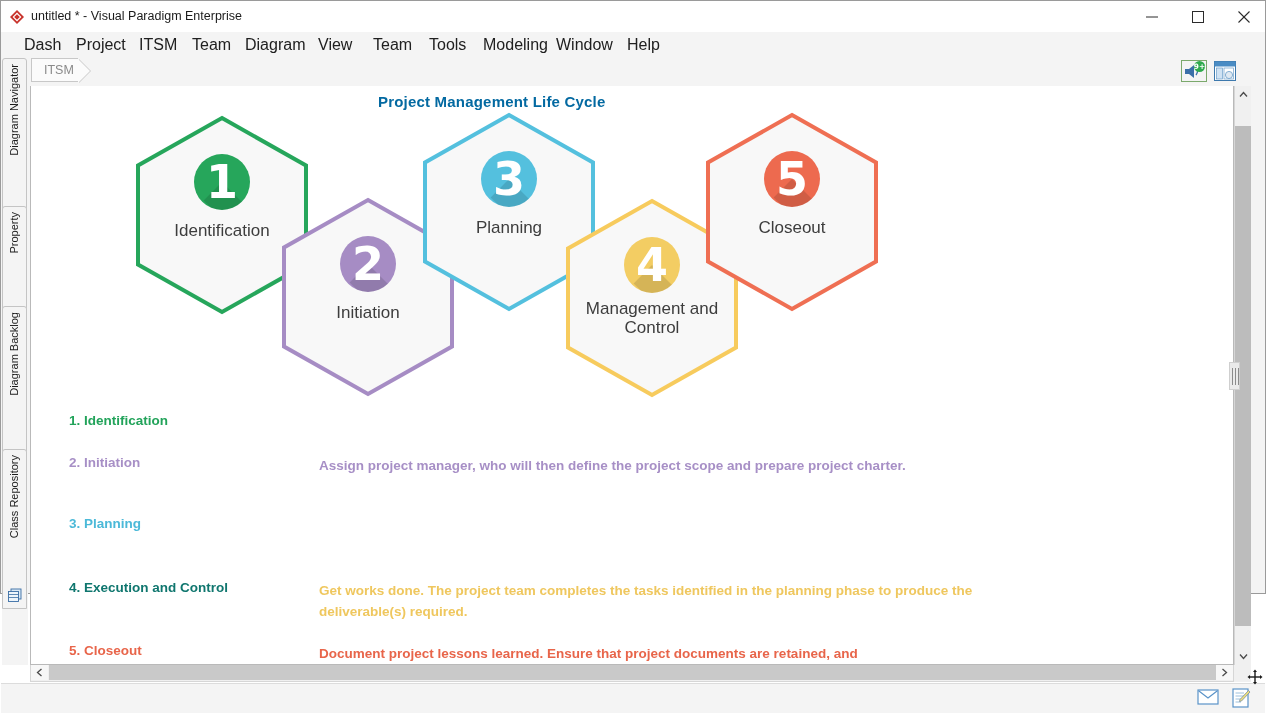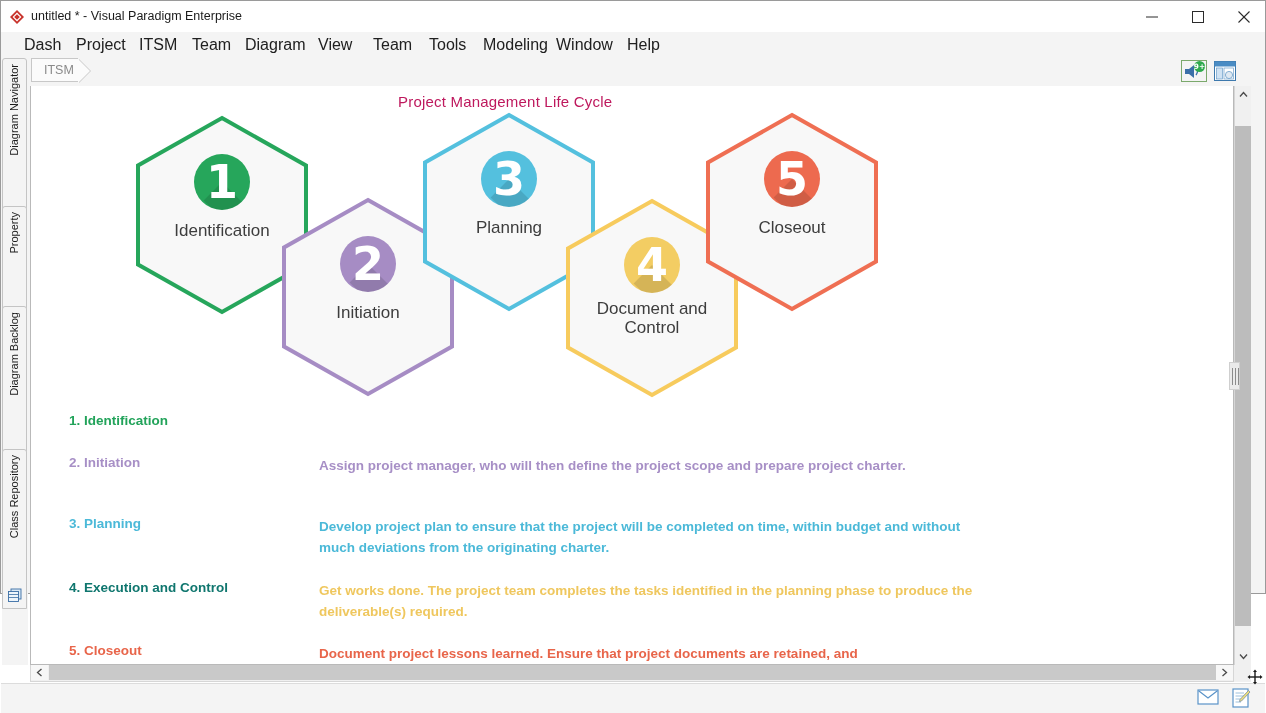--- a/index.html
+++ b/index.html
@@ -39,21 +39,21 @@
   .vstrip{position:absolute;left:1px;top:57px;width:26px;height:607px;background:#f4f4f4;}
   .vtab{position:absolute;left:0;width:25px;background:#f4f4f4;border:1px solid #c4c4c4;border-radius:3px 3px 0 0;box-sizing:border-box;}
   .vtxt{writing-mode:vertical-rl;transform:rotate(180deg);font-size:11px;color:#1c1c1c;
         position:absolute;left:50%;margin-left:-7px;top:5px;white-space:nowrap;letter-spacing:0px;}
   .vico{position:absolute;left:3px;bottom:4px;width:18px;height:18px;}
 
   
   .canvaswrap{position:absolute;left:29px;top:85px;width:1204px;height:579px;background:#ffffff;border:1px solid #b9b9b9;border-top:none;box-sizing:border-box;overflow:hidden;}
   .canvas{position:absolute;left:0;top:0;width:1202px;height:577px;background:#ffffff;}
 
-  .diagram-title{position:absolute;left:397px;top:92px;font-size:15px;font-weight:normal;color:#be185d;letter-spacing:0.2px;}
+  .diagram-title{position:absolute;left:377px;top:92px;font-size:15px;font-weight:bold;color:#0369a1;letter-spacing:0.2px;}
 
   .hexwrap{position:absolute;}
   .hex{position:relative;width:100%;height:100%;}
   .hex svg{position:absolute;left:0;top:0;overflow:visible;}
   .hexnum{position:absolute;border-radius:50%;overflow:hidden;}
   .hexnum .digit{position:absolute;left:0;top:0;width:100%;height:100%;display:flex;align-items:center;justify-content:center;
      color:#ffffff;font-weight:bold;font-family:"DejaVu Sans", sans-serif;}
   .hexnum .shadow{position:absolute;left:50%;top:50%;width:140%;height:46%;background:rgba(0,0,0,0.12);transform:rotate(45deg);transform-origin:0 0;}
   .hexlabel{position:absolute;width:100%;text-align:center;color:#3d3d3d;font-size:16.5px;line-height:19px;font-family:"Liberation Sans", sans-serif;}
   .dname{position:absolute;font-size:13.5px;font-weight:bold;white-space:nowrap;}
@@ -314,21 +314,21 @@
       <div class="hex">
         <svg width="172" height="198" viewBox="0 0 172 198">
           <polygon points="86,2 170,49.5 170,148.5 86,196 2,148.5 2,49.5" fill="#f8f8f8" stroke="#f7cb5d" stroke-width="4" stroke-linejoin="miter"></polygon>
         </svg>
       </div>
       <div class="hexnum" style="width: 56px; height: 56px; left: 58px; top: 38px; background: rgb(243, 205, 99);">
         <div class="shadow"></div>
         <div class="digit" style="font-size: 46px;">4</div>
       </div>
       <div class="hexlabel" style="top: 100px; font-size: 17px;">
-        <div>Document and</div>
+        <div>Management and</div>
         <div>Control</div>
       </div>
     </div>
     <div class="hexwrap" style="left: 705px; top: 112px; width: 172px; height: 198px;">
       <div class="hex">
         <svg width="172" height="198" viewBox="0 0 172 198">
           <polygon points="86,2 170,49.5 170,148.5 86,196 2,148.5 2,49.5" fill="#f8f8f8" stroke="#ef6f53" stroke-width="4" stroke-linejoin="miter"></polygon>
         </svg>
       </div>
       <div class="hexnum" style="width: 56px; height: 56px; left: 58px; top: 38px; background: rgb(237, 106, 79);">
@@ -336,18 +336,17 @@
         <div class="digit" style="font-size: 46px;">5</div>
       </div>
       <div class="hexlabel" style="top: 105px; font-size: 17px;">
         <div>Closeout</div>
       </div>
     </div>
     <div class="dname" style="left: 68px; top: 412px; color: rgb(34, 163, 90);">1. Identification</div>
     <div class="dname" style="left: 68px; top: 454px; color: rgb(167, 143, 198);">2. Initiation</div>
     <div class="ddesc" style="left: 318px; top: 454px; color: rgb(167, 143, 198);">Assign project manager, who will then define the project scope and prepare project charter.</div>
     <div class="dname" style="left: 68px; top: 515px; color: rgb(75, 185, 216);">3. Planning</div>
-    <div class="ddesc" style="left: 318px; top: 515px; color: rgb(75, 185, 216);">Develop project plan to ensure that the project will be completed on time, within budget and without much deviations from the originating charter.</div>
     <div class="dname" style="left: 68px; top: 579px; color: #0f766e;">4. Execution and Control</div>
     <div class="ddesc" style="left: 318px; top: 579px; color: rgb(239, 199, 94);">Get works done. The project team completes the tasks identified in the planning phase to produce the deliverable(s) required.</div>
     <div class="dname" style="left: 68px; top: 642px; color: rgb(232, 101, 74);">5. Closeout</div>
     <div class="ddesc" style="left: 318px; top: 642px; color: rgb(232, 101, 74);">Document project lessons learned. Ensure that project documents are retained, and</div>
   </div>
 
 </body></html>

